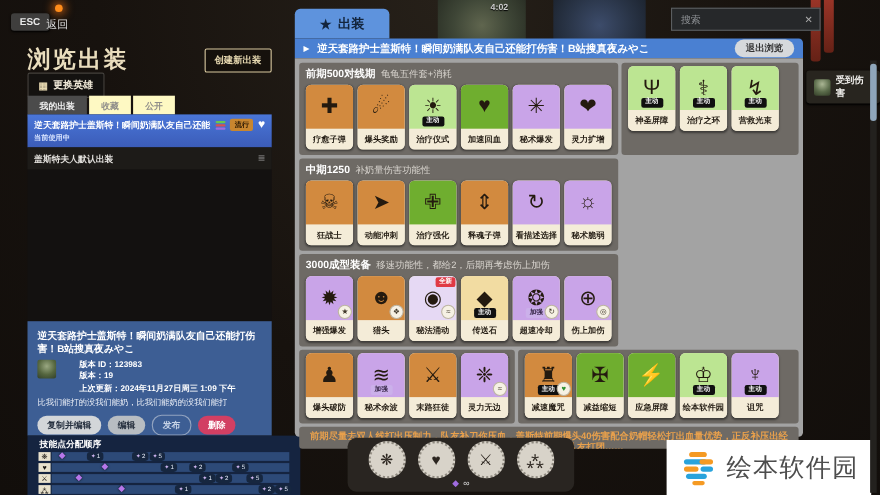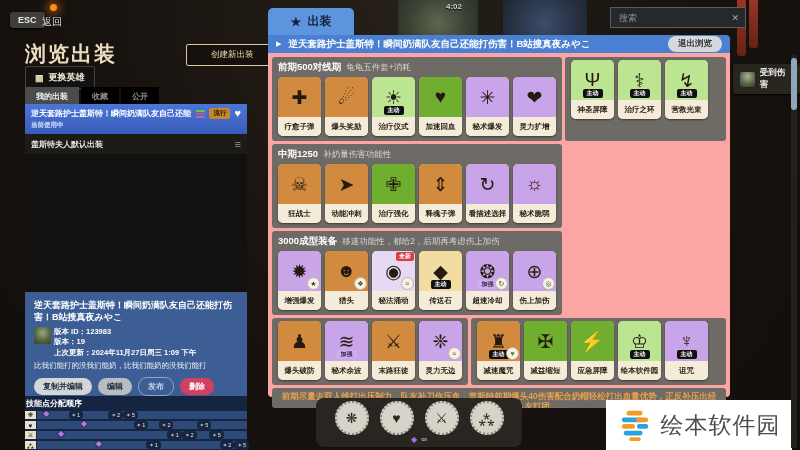--- a/index.html
+++ b/index.html
@@ -17,79 +17,79 @@
   .bg-ember{left:50px;top:4px;width:7px;height:7px;border-radius:50%;background:#ff8c1a;box-shadow:0 0 8px 3px rgba(255,120,20,.55)}
 
   
   .esc-btn{left:10px;top:12px;background:#3f3e3d;color:#e8e8e8;font-weight:bold;font-size:9px;
            padding:3px 8px;border-radius:3px;box-shadow:0 1px 2px #000;cursor:pointer}
   .back-lbl{left:42px;top:15px;color:#ddd;font-size:10px;font-weight:normal}
 
   
   .page-title{left:25px;top:40px;color:#e9ddbd;font-size:21px;font-weight:bold;letter-spacing:2px}
   .create-btn{left:186px;top:44px;background:rgba(18,14,9,.65);border:1px solid #d9c9a0;color:#e6d8b0;
-              font-size:8.5px;font-weight:normal;padding:4px 24px;border-radius:2px;cursor:pointer}
+              font-size:8.5px;font-weight:bold;padding:4px 8px;border-radius:2px;cursor:pointer}
   .switch-btn{left:25px;top:66px;background:#141210;border:1px solid #44413d;color:#f0e9d8;font-size:9px;
               font-weight:bold;padding:4px 9px;border-radius:2px;cursor:pointer;display:flex;gap:5px;align-items:center}
   .switch-btn .gicon{font-size:9px;color:#e6d8b0}
   .build-tabs{left:25px;top:87px;display:flex;gap:2px}
-  .btab{padding:4px 11px;font-size:8px;font-weight:bold;background:#000000;color:#8f8d8a;cursor:pointer}
+  .btab{padding:4px 11px;font-size:8px;font-weight:bold;background:#fef9c3;color:#8f8d8a;cursor:pointer}
   .btab.active{background:#4b4b4b;color:#f2f2f2}
   .build-list{left:25px;top:104px;width:222px;height:188px;background:#131110}
   .bitem{padding:4px 6px;cursor:pointer}
   .bitem.sel{background:linear-gradient(#4a76d8,#3b5cb8)}
   .bitem.plain{background:#1d1b18;display:flex;justify-content:space-between;align-items:center}
   .bitem .nm{color:#fff;font-size:8px;font-weight:bold;white-space:nowrap;overflow:hidden;max-width:160px}
   .bitem.plain .nm{color:#e4e2de}
   .bitem .st{color:#d8e4ff;font-size:6.5px;font-weight:bold;margin-top:2px}
   .sel-top{display:flex;align-items:center}
   .sel-icons{margin-left:auto;display:flex;gap:4px;align-items:center}
   .bars span{display:block;width:9px;height:2px;margin:1px 0;border-radius:1px}
   .pop-badge{background:#c8862f;color:#2a1803;font-size:6.5px;font-weight:bold;padding:1px 4px;border-radius:2px}
   .heart{color:#fff;font-size:11px;line-height:1}
   .menu-ic{color:#999;font-size:11px;font-weight:bold}
 
   
   .detail{left:25px;top:292px;width:222px;height:104px;background:#3d5e94;padding:7px 9px;box-sizing:border-box;color:#fff}
   .detail .dt{font-size:9px;font-weight:bold;line-height:1.35}
-  .meta{display:flex;gap:3px;margin-top:4px}
+  .meta{display:flex;gap:21px;margin-top:4px}
   .avatar{width:17px;height:17px;border-radius:2px;flex:0 0 auto;
           background:radial-gradient(circle at 50% 35%,#9aa882 0%,#55663f 55%,#32402a 100%)}
   .meta .lines div{font-size:7.5px;font-weight:bold;line-height:1.35}
   .ddesc{font-size:7.5px;margin-top:3px;color:#eef1f8}
   .dbtns{display:flex;gap:6px;margin-top:6px;align-items:center}
   .pill{border-radius:9px;font-size:8px;font-weight:bold;padding:3px 9px;cursor:pointer;white-space:nowrap}
   .pill.light{background:#d3d6d9;color:#26303f}
   .pill.mid{background:#b8bdc2;color:#26303f}
   .pill.ghost{background:transparent;border:1px solid #93a4c0;color:#c5d2e6}
   .pill.red{background:#d23f63;color:#fff}
 
   
-  .skill{left:25px;top:396px;width:222px;height:54px;background:#152440;padding:2px 0;box-sizing:border-box}
+  .skill{left:25px;top:396px;width:248px;height:54px;background:#152440;padding:2px 10px;box-sizing:border-box}
   .skill .sk-title{color:#fff;font-size:8px;font-weight:bold;margin:0 0 2px 1px}
   .skrow{display:flex;height:8px;margin-bottom:2px}
   .skrow .aic{width:11px;background:#e9e2cd;color:#1c1814;font-size:6.5px;display:flex;align-items:center;justify-content:center}
   .skrow .bar{flex:1;background:#2d4a78;position:relative;margin-left:1px}
   .mk-d{position:absolute;top:-1px;font-size:8px;color:#b677ea;text-shadow:0 0 2px #000;line-height:1}
   .mk-p{position:absolute;top:0;height:8px;line-height:8px;background:#16263f;border-radius:3px;color:#e8eefb;
         font-size:5.5px;padding:0 3px;white-space:nowrap}
   .mk-p b{color:#cdb4ef;font-weight:normal;margin-right:1px}
 
   
   .gpanel{left:268px;top:8px;width:462px;height:389px}
   .gtab{position:absolute;left:0;top:0;width:86px;height:27px;background:#5e93dd;border-radius:5px 5px 0 0;
         display:flex;align-items:center;justify-content:center;gap:6px;color:#13253d;font-weight:bold;font-size:12px;cursor:pointer}
   .gtab .star{font-size:12px}
   .banner{position:absolute;left:0;top:27px;right:0;height:18px;background:#4a80d2;border-radius:0 4px 0 0;
           display:flex;align-items:center;padding:0 8px;gap:7px}
   .banner .arr{color:#fff;font-size:7px}
   .banner .btx{color:#fff;font-size:9.5px;font-weight:bold;white-space:nowrap;overflow:hidden}
   .exit-btn{margin-left:auto;background:#d6d9dc;color:#333;font-size:8.5px;font-weight:bold;
             border-radius:9px;padding:2px 10px;cursor:pointer;flex:0 0 auto}
-  .gcontent{position:absolute;left:0;top:45px;right:0;bottom:0;background:#fca5a5;border-radius:0 0 4px 4px;
+  .gcontent{position:absolute;left:0;top:45px;right:0;bottom:0;background:#a3a3a3;border-radius:0 0 4px 4px;
             padding:4px;box-sizing:border-box}
   .crow{display:flex;gap:3px;margin-bottom:3px}
   .block{background:#6e6a65;border-radius:3px;padding:3px 6px 5px;box-sizing:border-box}
   .block h3{margin:1px 0 3px;font-size:9.5px;color:#fff}
   .block h3 .sub{color:#d9d5cf;font-weight:normal;margin-left:5px;font-size:8.5px}
   .tiles{display:flex;gap:4px}
   .tile{width:43px;border-radius:5px;overflow:hidden;background:#f4ecd8;display:flex;flex-direction:column;
         flex:0 0 auto;box-shadow:0 1px 2px rgba(0,0,0,.45);cursor:pointer}
   .tile .ic{height:40px;display:flex;align-items:center;justify-content:center;font-size:19px;color:#241a0f;position:relative}
   .tile .lb{height:19px;display:flex;align-items:center;justify-content:center;font-size:7.5px;font-weight:bold;

